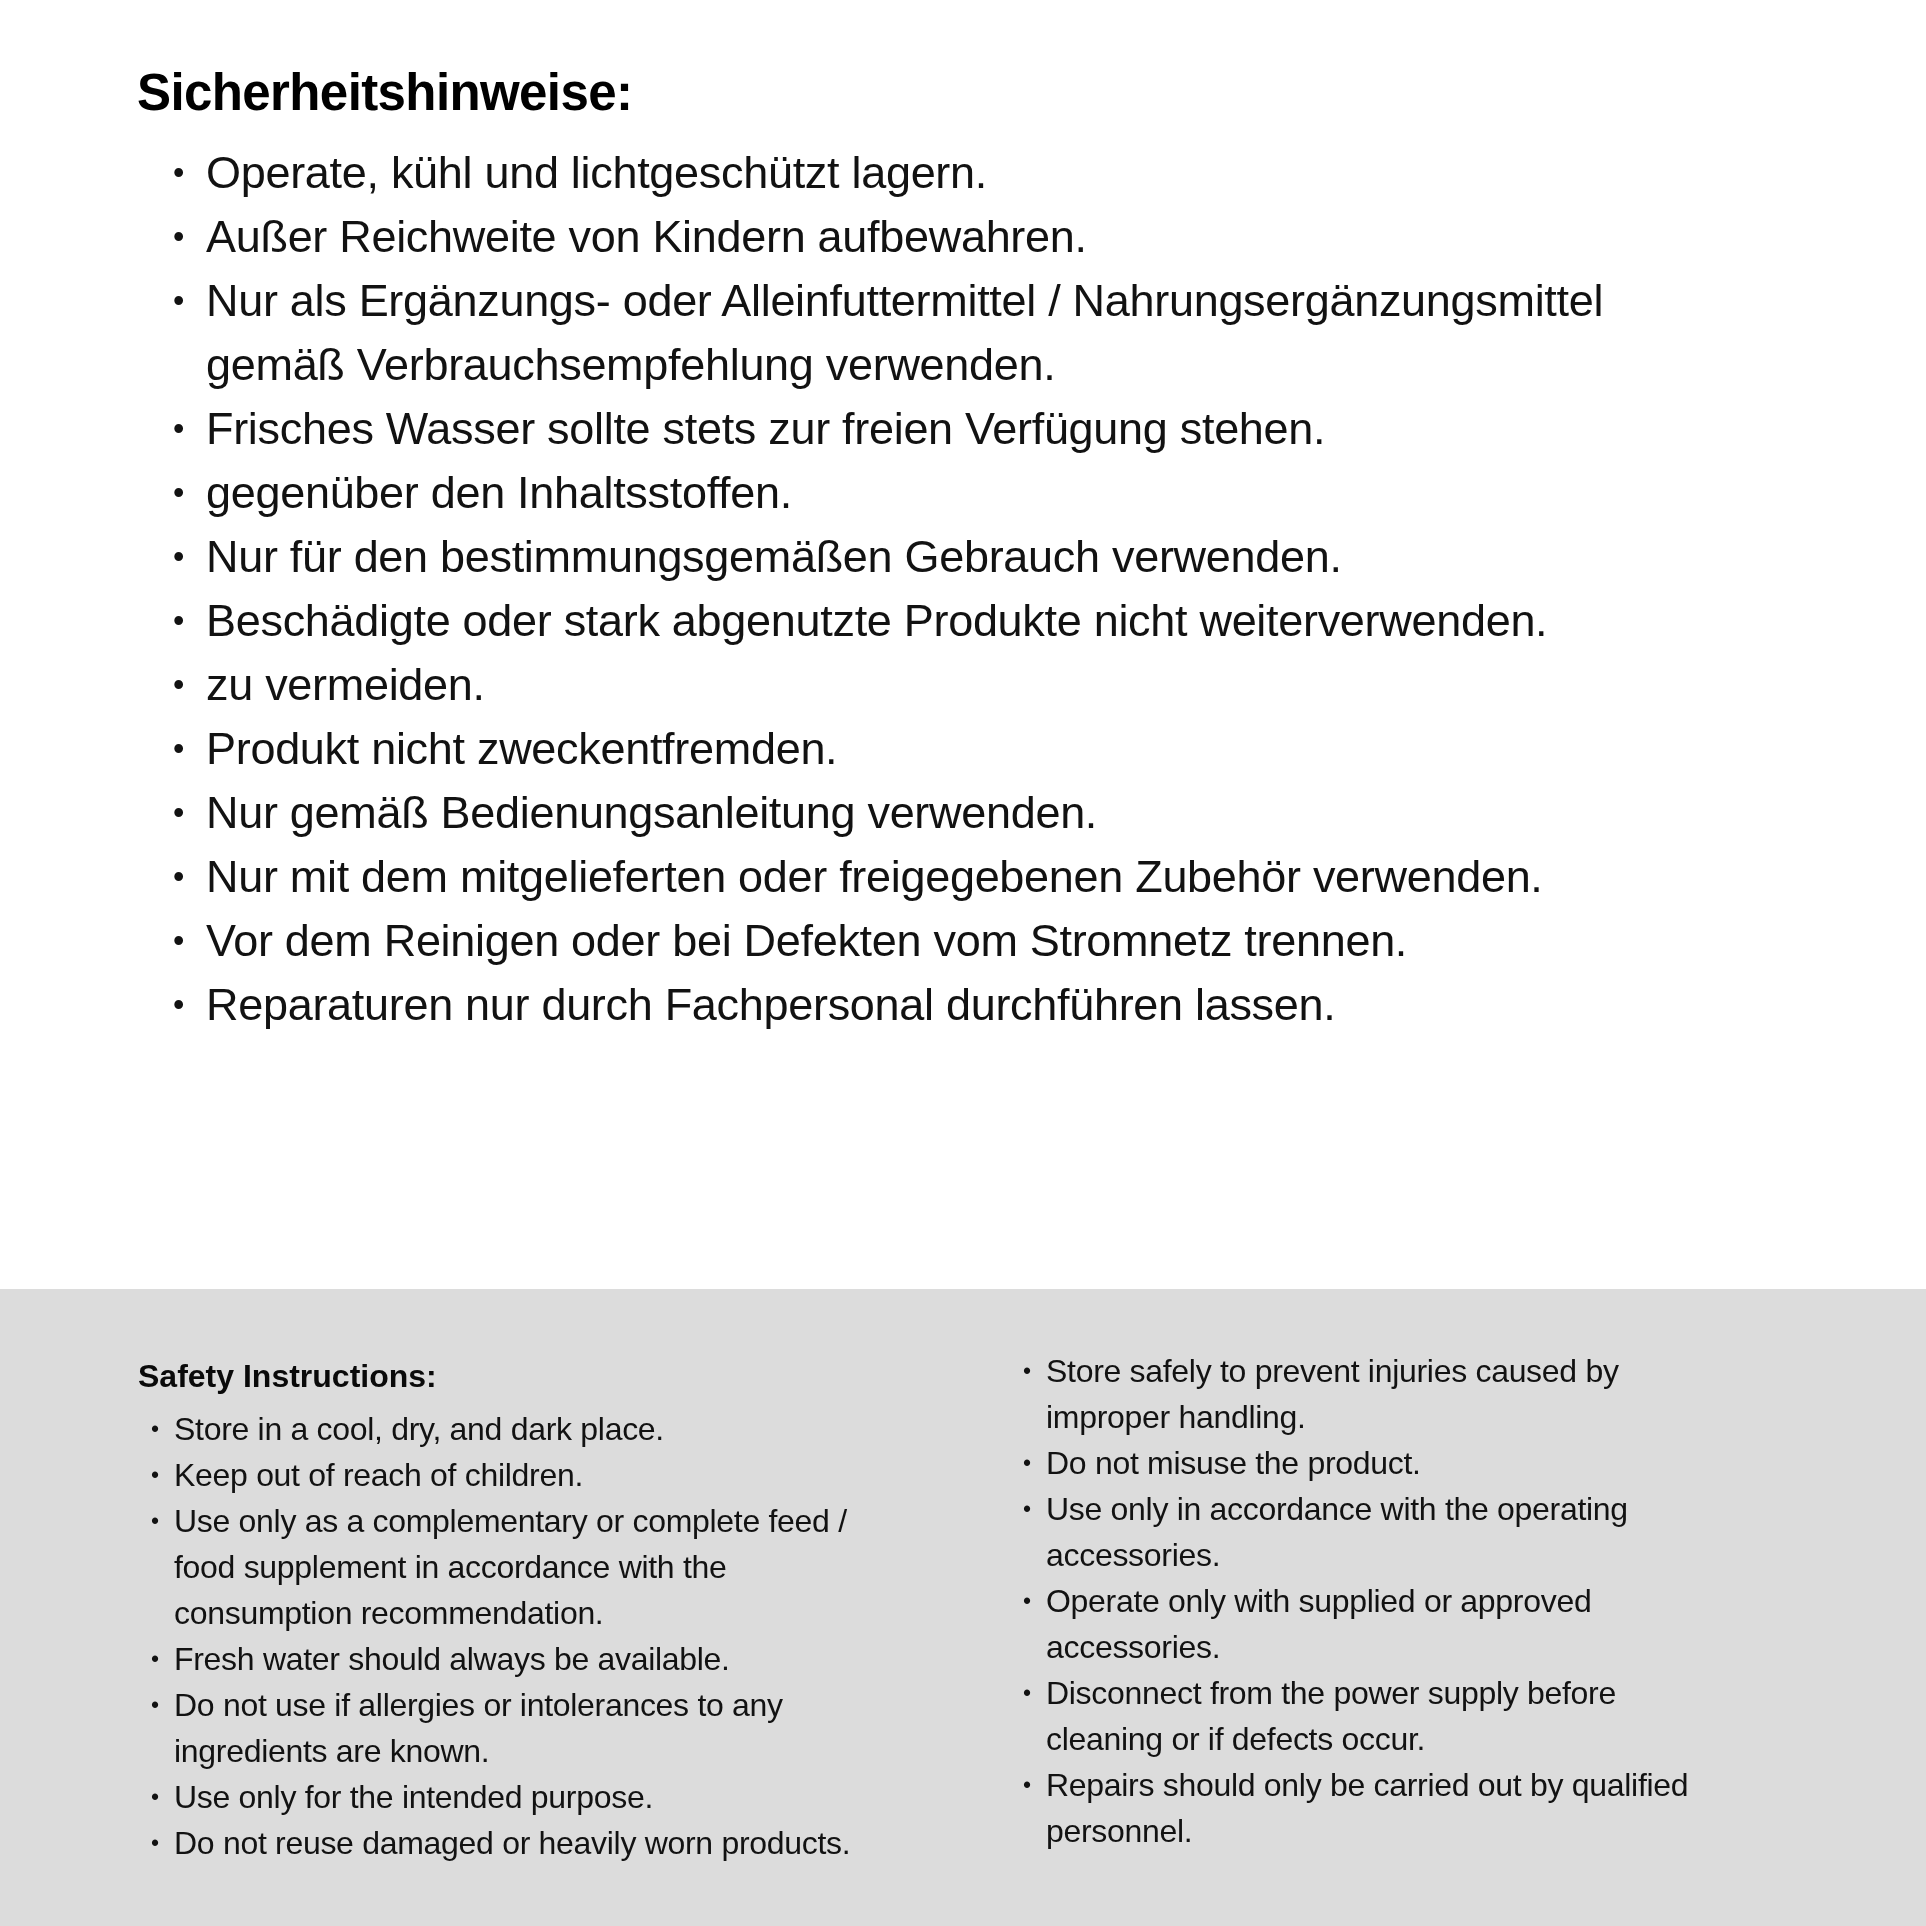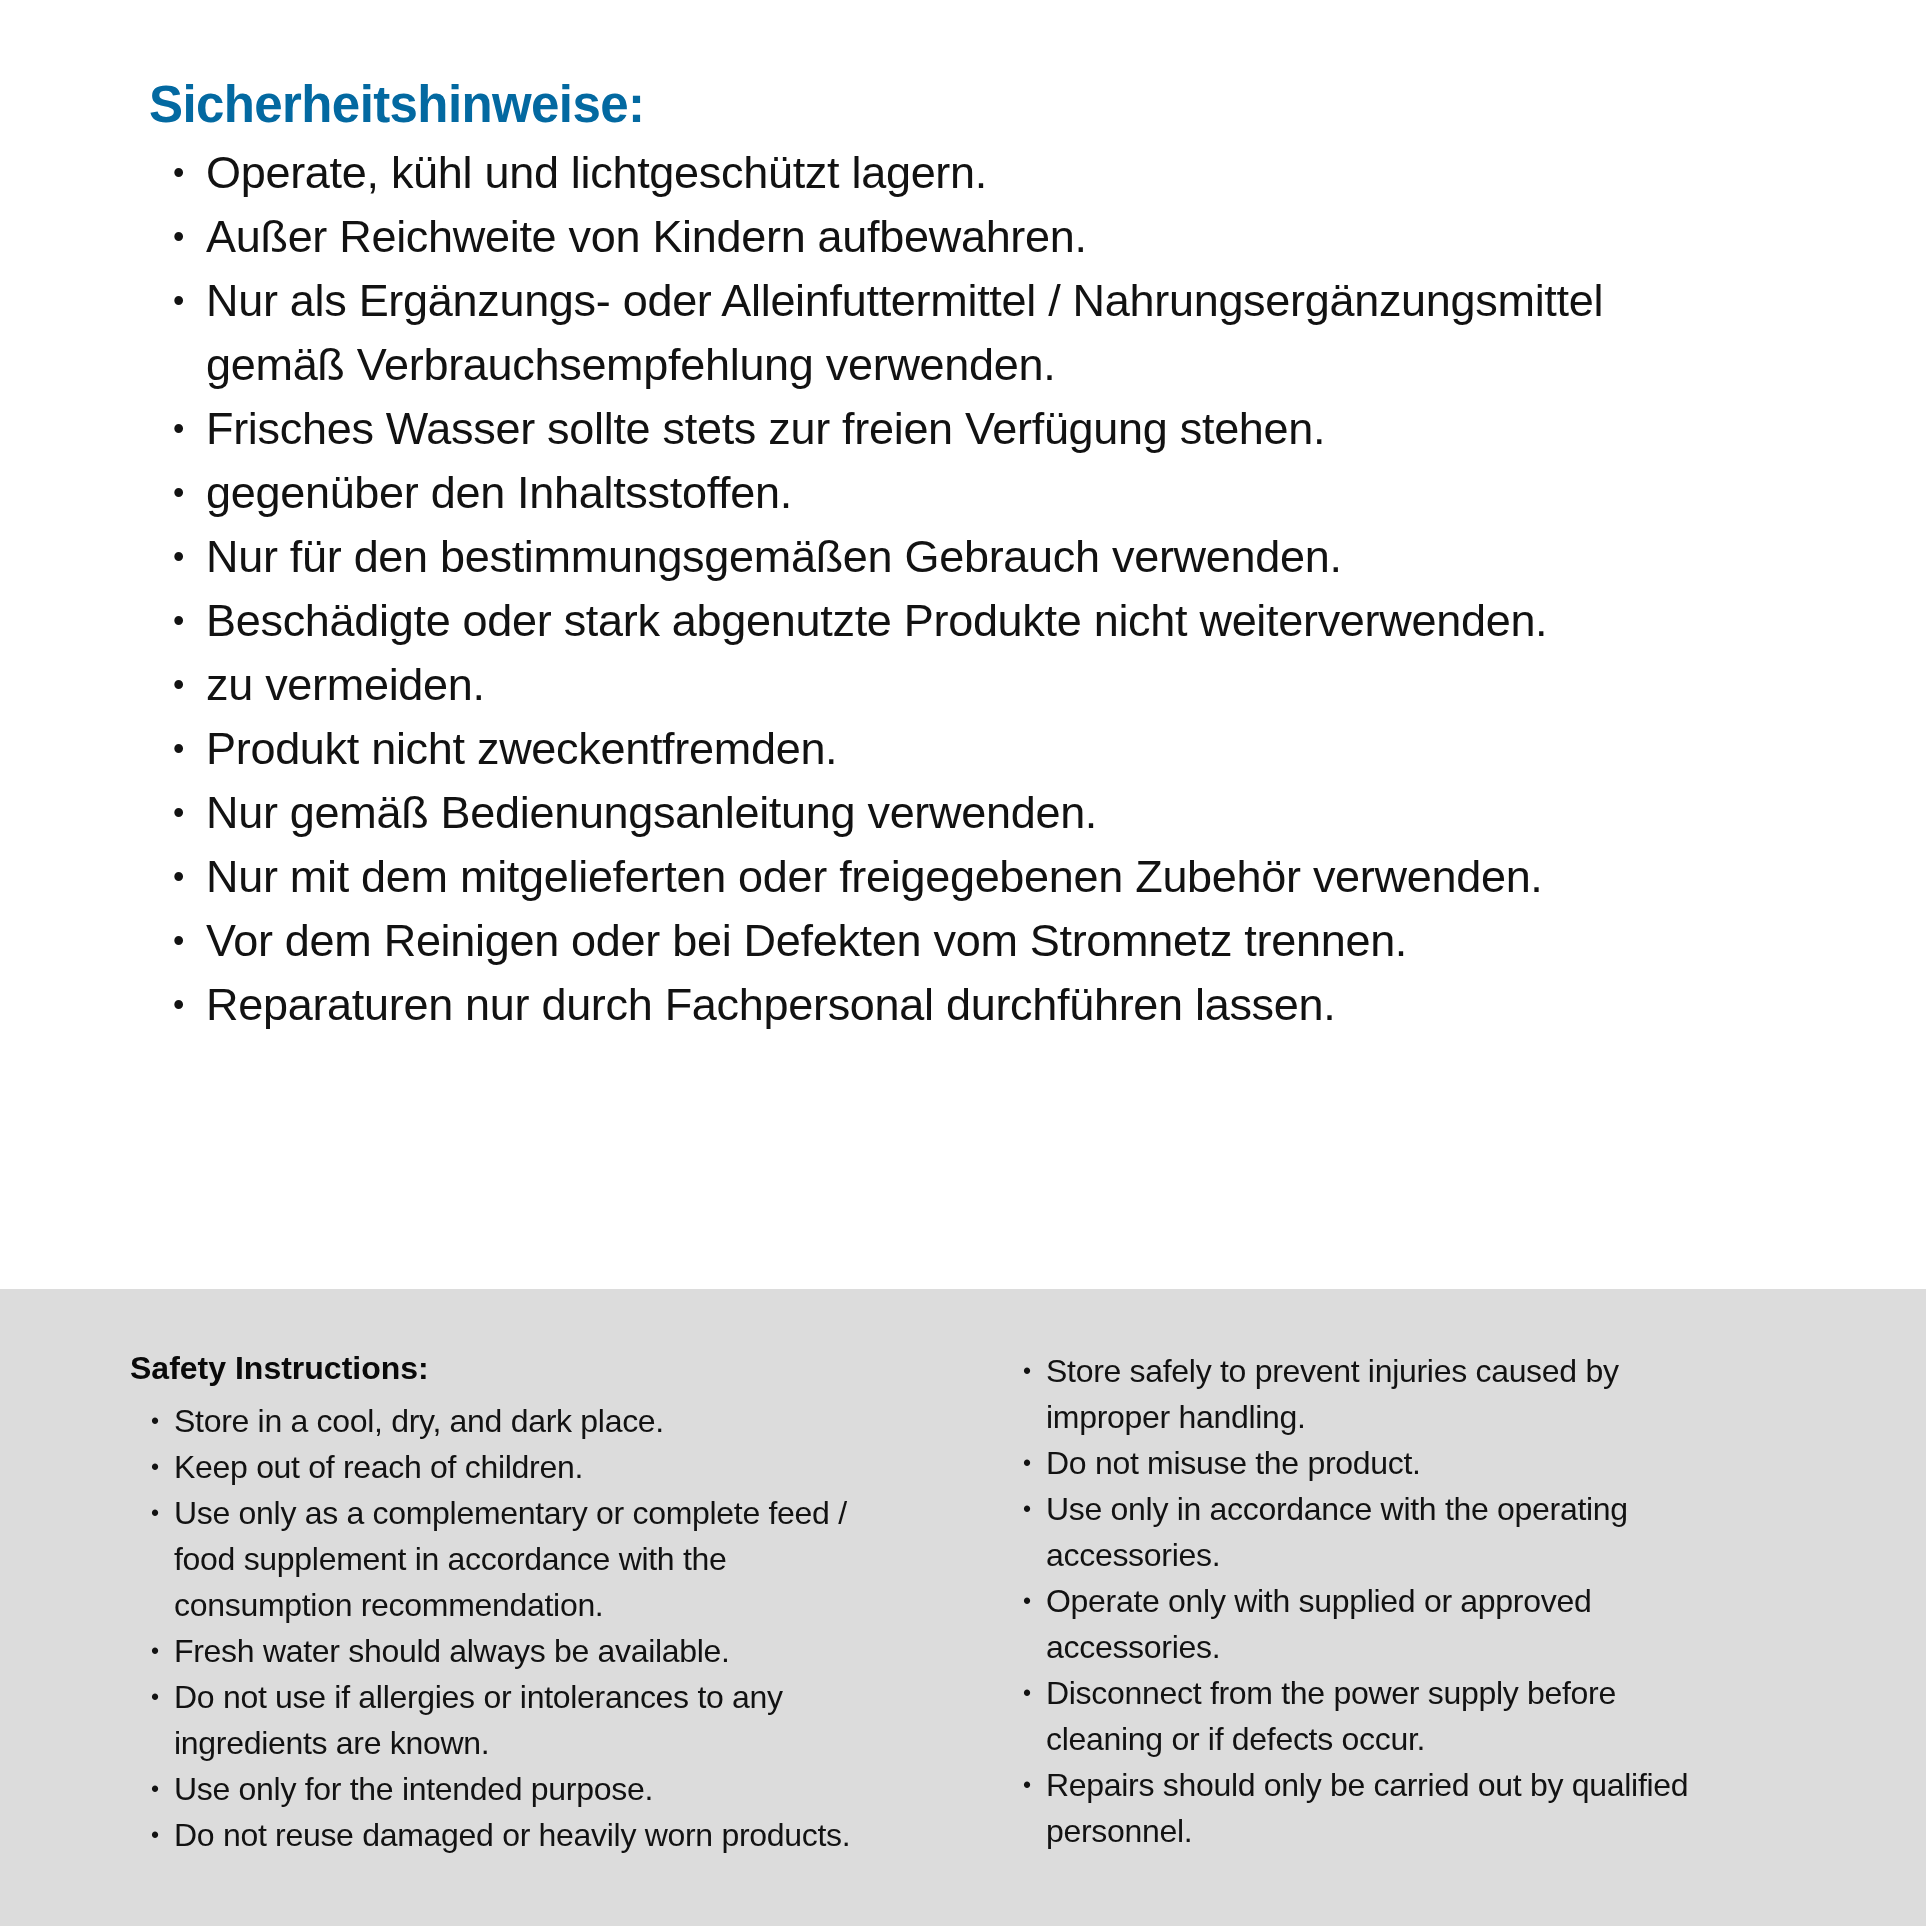--- a/index.html
+++ b/index.html
@@ -25,26 +25,26 @@
     position: absolute;
     left: 0; top: 0;
     width: 1926px;
     height: 1289px;
     background: #ffffff;
   }
   .section-de .title {
     position: absolute;
     left: 137px;
     top: 62px;
-    margin: 12px;
+    margin: 0;
     font-size: 51px;
     font-weight: 700;
     line-height: 62px;
     letter-spacing: -0.6px;
-    color: #0369a1;
+    color: #000000;
     white-space: nowrap;
   }
   .section-de ul {
     position: absolute;
     left: 173px;
     top: 141px;
     margin: 0;
     padding: 0;
     list-style: none;
     font-size: 45px;
@@ -74,21 +74,21 @@
     height: 638px;
     background: #dcdcdc;
   }
   .col-left {
     position: absolute;
     left: 130px;
     top: 60px;
     width: 873px;
   }
   .col-left .title {
-    margin: 0;
+    margin: 8px;
     font-size: 32px;
     font-weight: 700;
     line-height: 39px;
     color: #0a0a0a;
     white-space: nowrap;
   }
   .section-en ul {
     margin: 10.3px 0 0 0;
     padding: 0;
     list-style: none;

